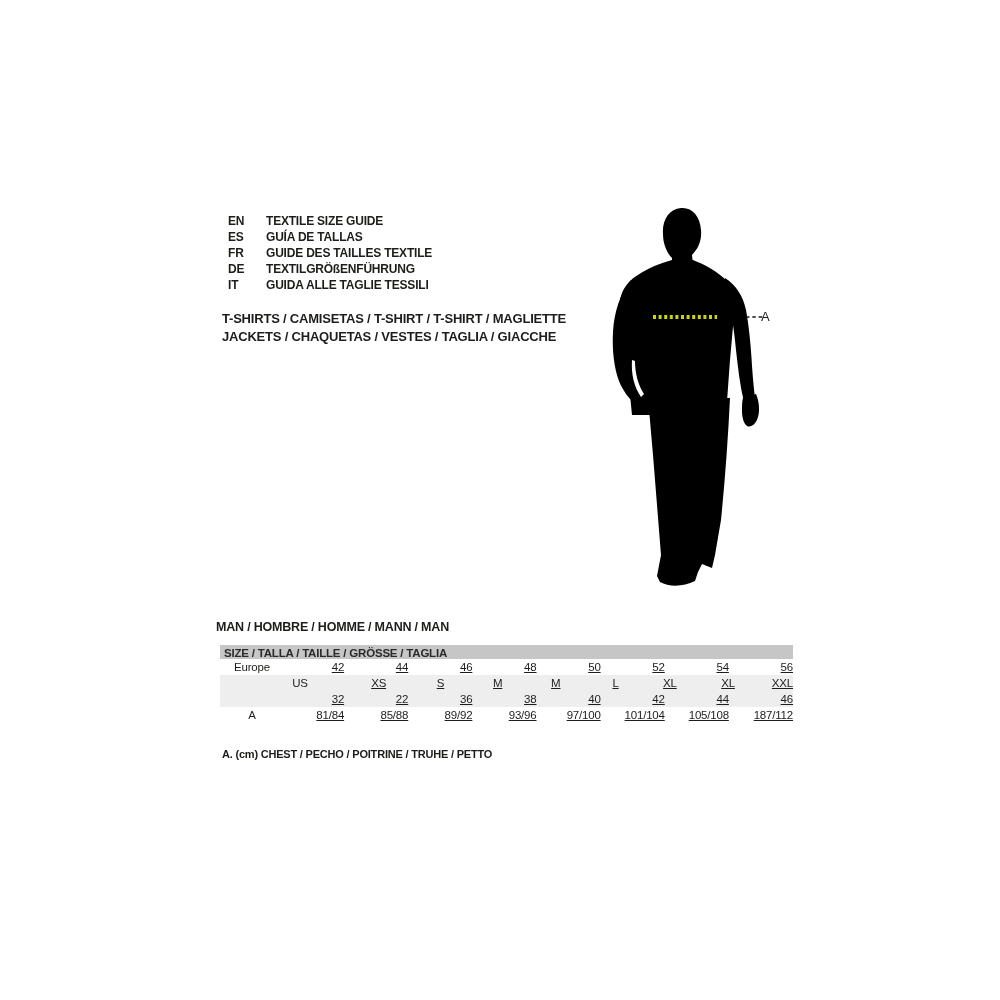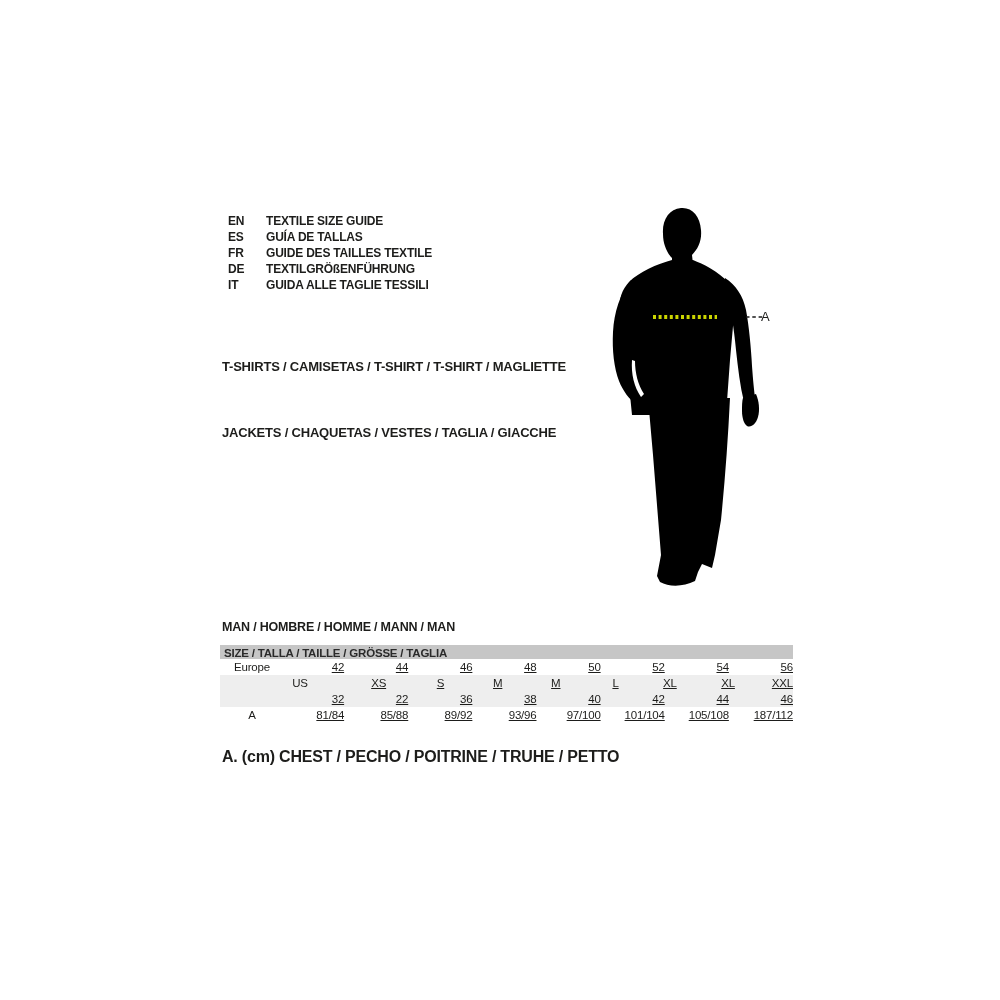--- a/index.html
+++ b/index.html
@@ -7,38 +7,38 @@
     width:1000px;height:1000px;background:#ffffff;position:relative;
     font-family:"Liberation Sans", sans-serif;color:#1d1d1b;overflow:hidden;
   }
   .abs{position:absolute;}
   
   .lang-list{left:222px;top:213px;font-size:12px;font-weight:700;letter-spacing:-0.2px;}
   .lang-row{display:flex;height:16px;line-height:16px;}
   .lang-code{width:38px;padding-left:6px;}
   
   .categories{left:222px;top:310px;font-size:13px;font-weight:700;letter-spacing:-0.2px;}
-  .category-line{height:18px;line-height:18px;margin-top:48px;}
+  .category-line{height:18px;line-height:18px;}
   
   .figure-svg{left:605px;top:200px;}
   .measure-label{left:761px;top:309px;font-size:13px;letter-spacing:0;}
   
-  .man-title{left:222px;top:620px;font-size:12.5px;font-weight:700;letter-spacing:-0.2px;}
+  .man-title{left:216px;top:620px;font-size:12.5px;font-weight:700;letter-spacing:-0.2px;}
   
   .size-table{left:220px;top:645px;width:573px;font-size:11.5px;letter-spacing:-0.2px;}
   .size-table-header{
     height:14px;line-height:17px;background:#c6c6c6;color:#2a2a2a;
     padding-left:4px;font-weight:600;box-sizing:border-box;
   }
   .size-row{display:grid;grid-template-columns:60px repeat(8,1fr);height:16px;line-height:16px;}
   .size-row.shaded{background:#eeeeee;}
   .size-row .row-label{text-align:center;padding-left:4px;}
   .size-row .cell{text-align:right;text-decoration:underline;}
   
-  .footnote{left:222px;top:748px;font-size:16px;font-weight:700;letter-spacing:-0.2px;text-align:right;}
+  .footnote{left:222px;top:748px;font-size:11px;font-weight:700;letter-spacing:-0.2px;text-align:right;}
 </style>
 </head>
 <body>
 
 <div class="abs lang-list" id="language-list">
   <div class="lang-row">
     <span class="lang-code">EN</span>
     <span class="lang-label">TEXTILE SIZE GUIDE</span>
   </div>
 

